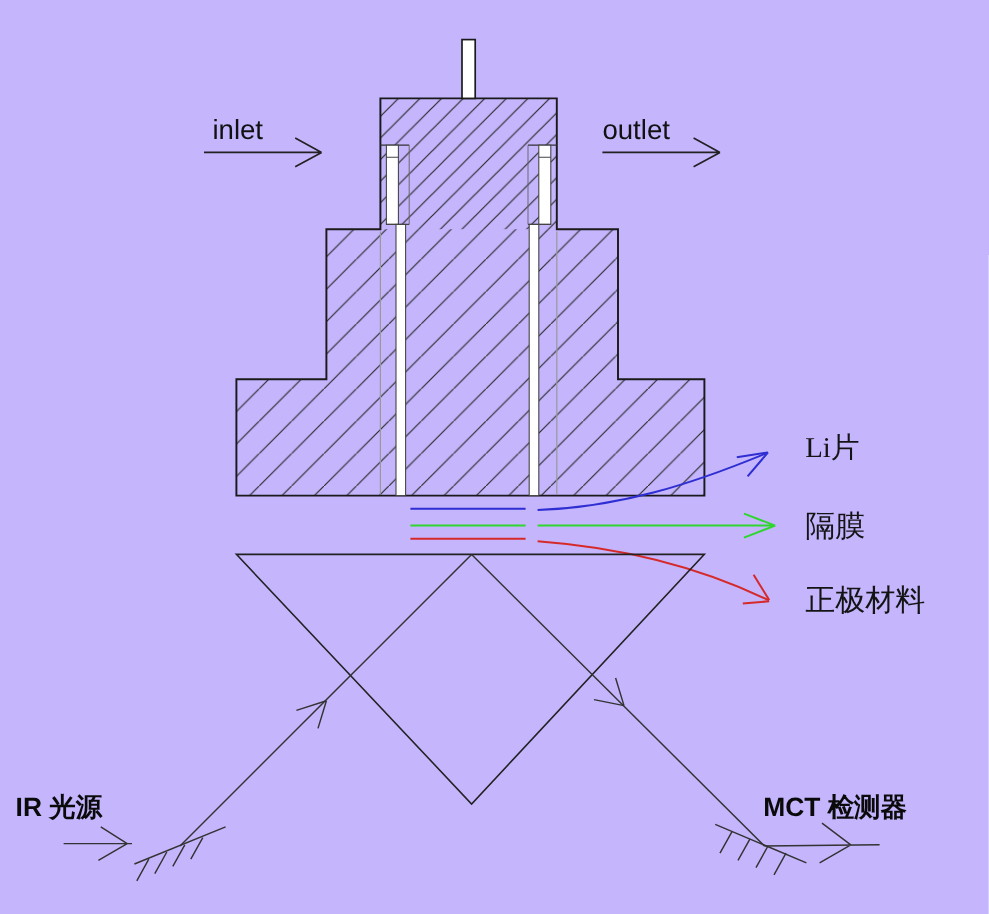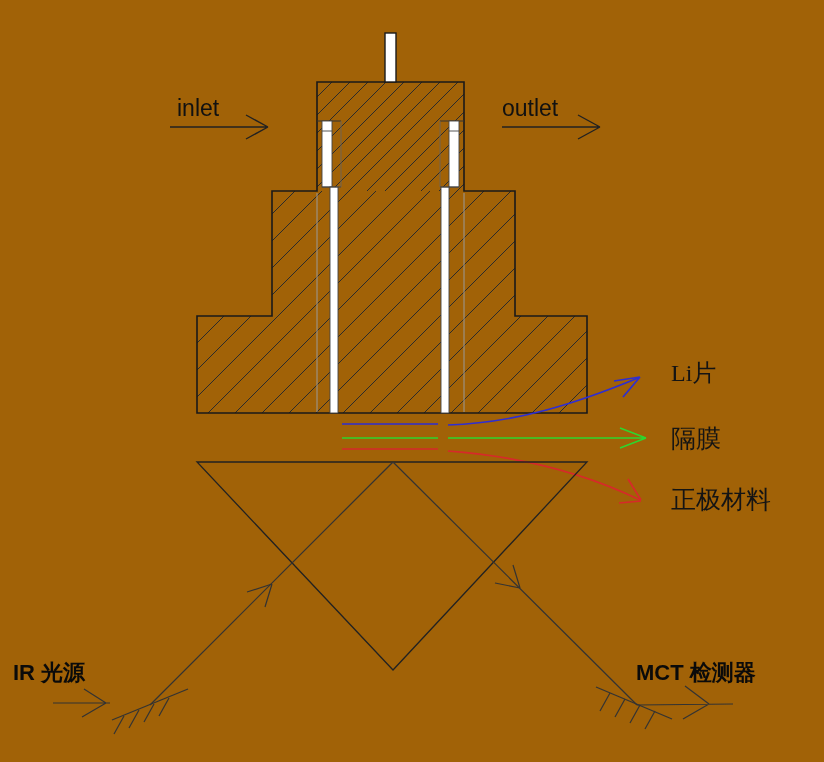--- a/index.html
+++ b/index.html
@@ -4,21 +4,21 @@
 <style>
   html, body {
     margin: 0;
     padding: 0;
     background: #ffffff;
   }
   .figure-canvas {
     position: relative;
     width: 824px;
     height: 762px;
-    background: #a16207;
+    background: #c4b5fd;
     overflow: hidden;
     font-family: "Liberation Sans", sans-serif;
   }
   svg text {
     user-select: none;
   }
   .lbl-sans {
     font-family: "Liberation Sans", "DejaVu Sans", sans-serif;
     font-size: 23px;
     fill: #111111;

